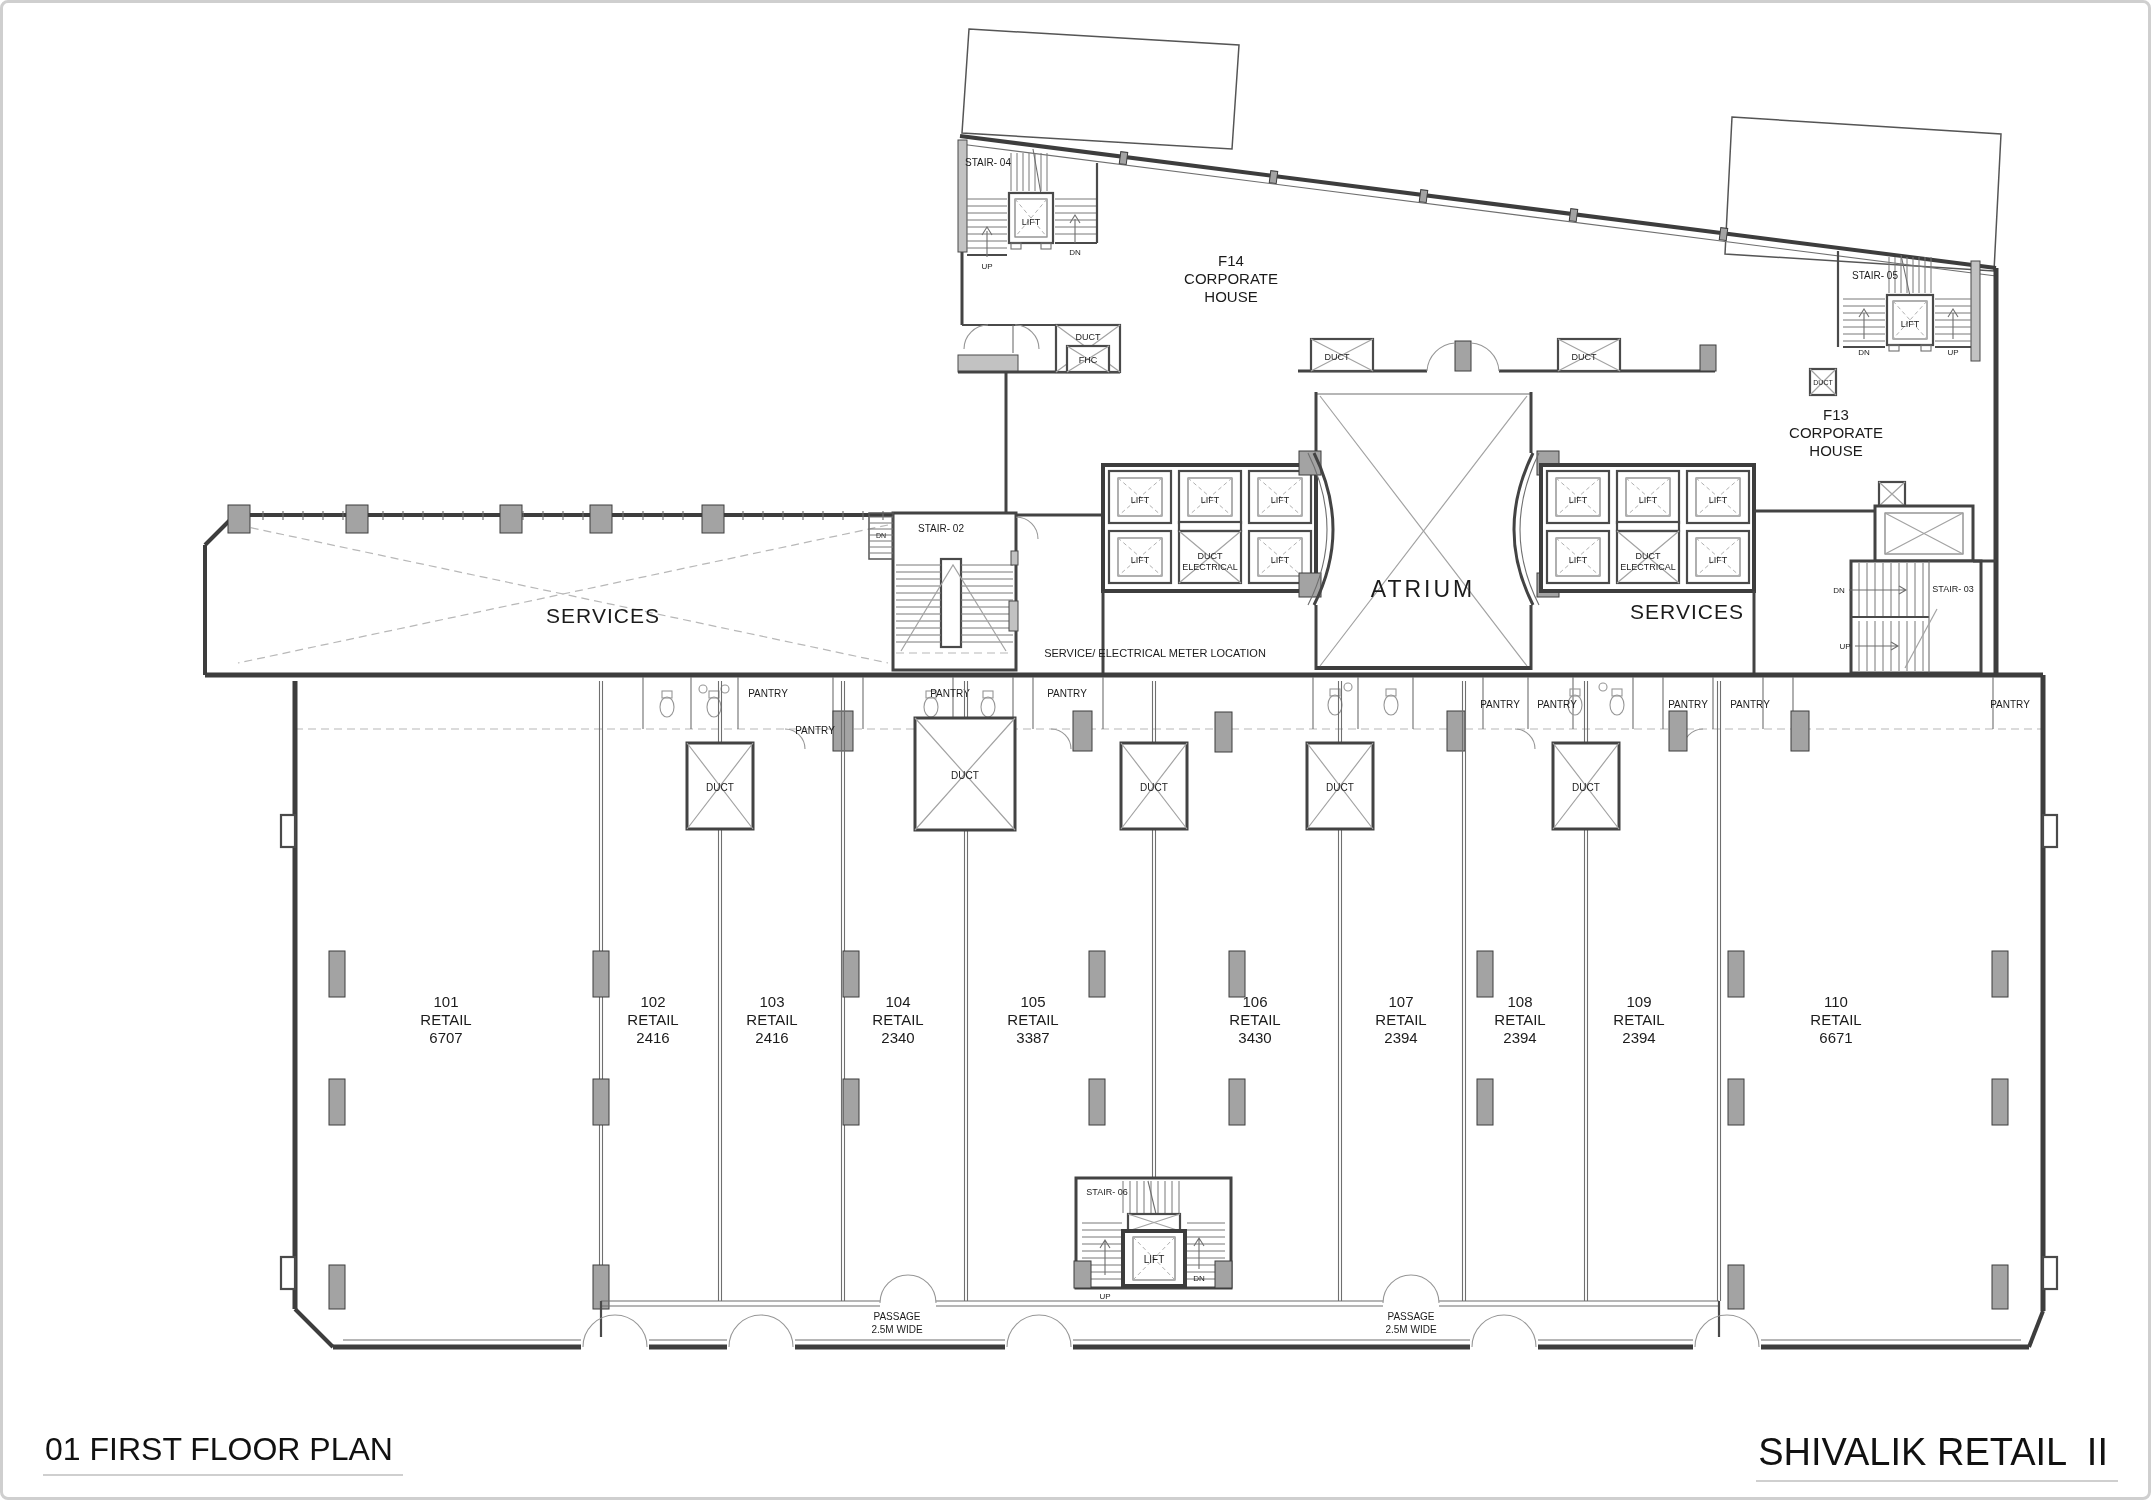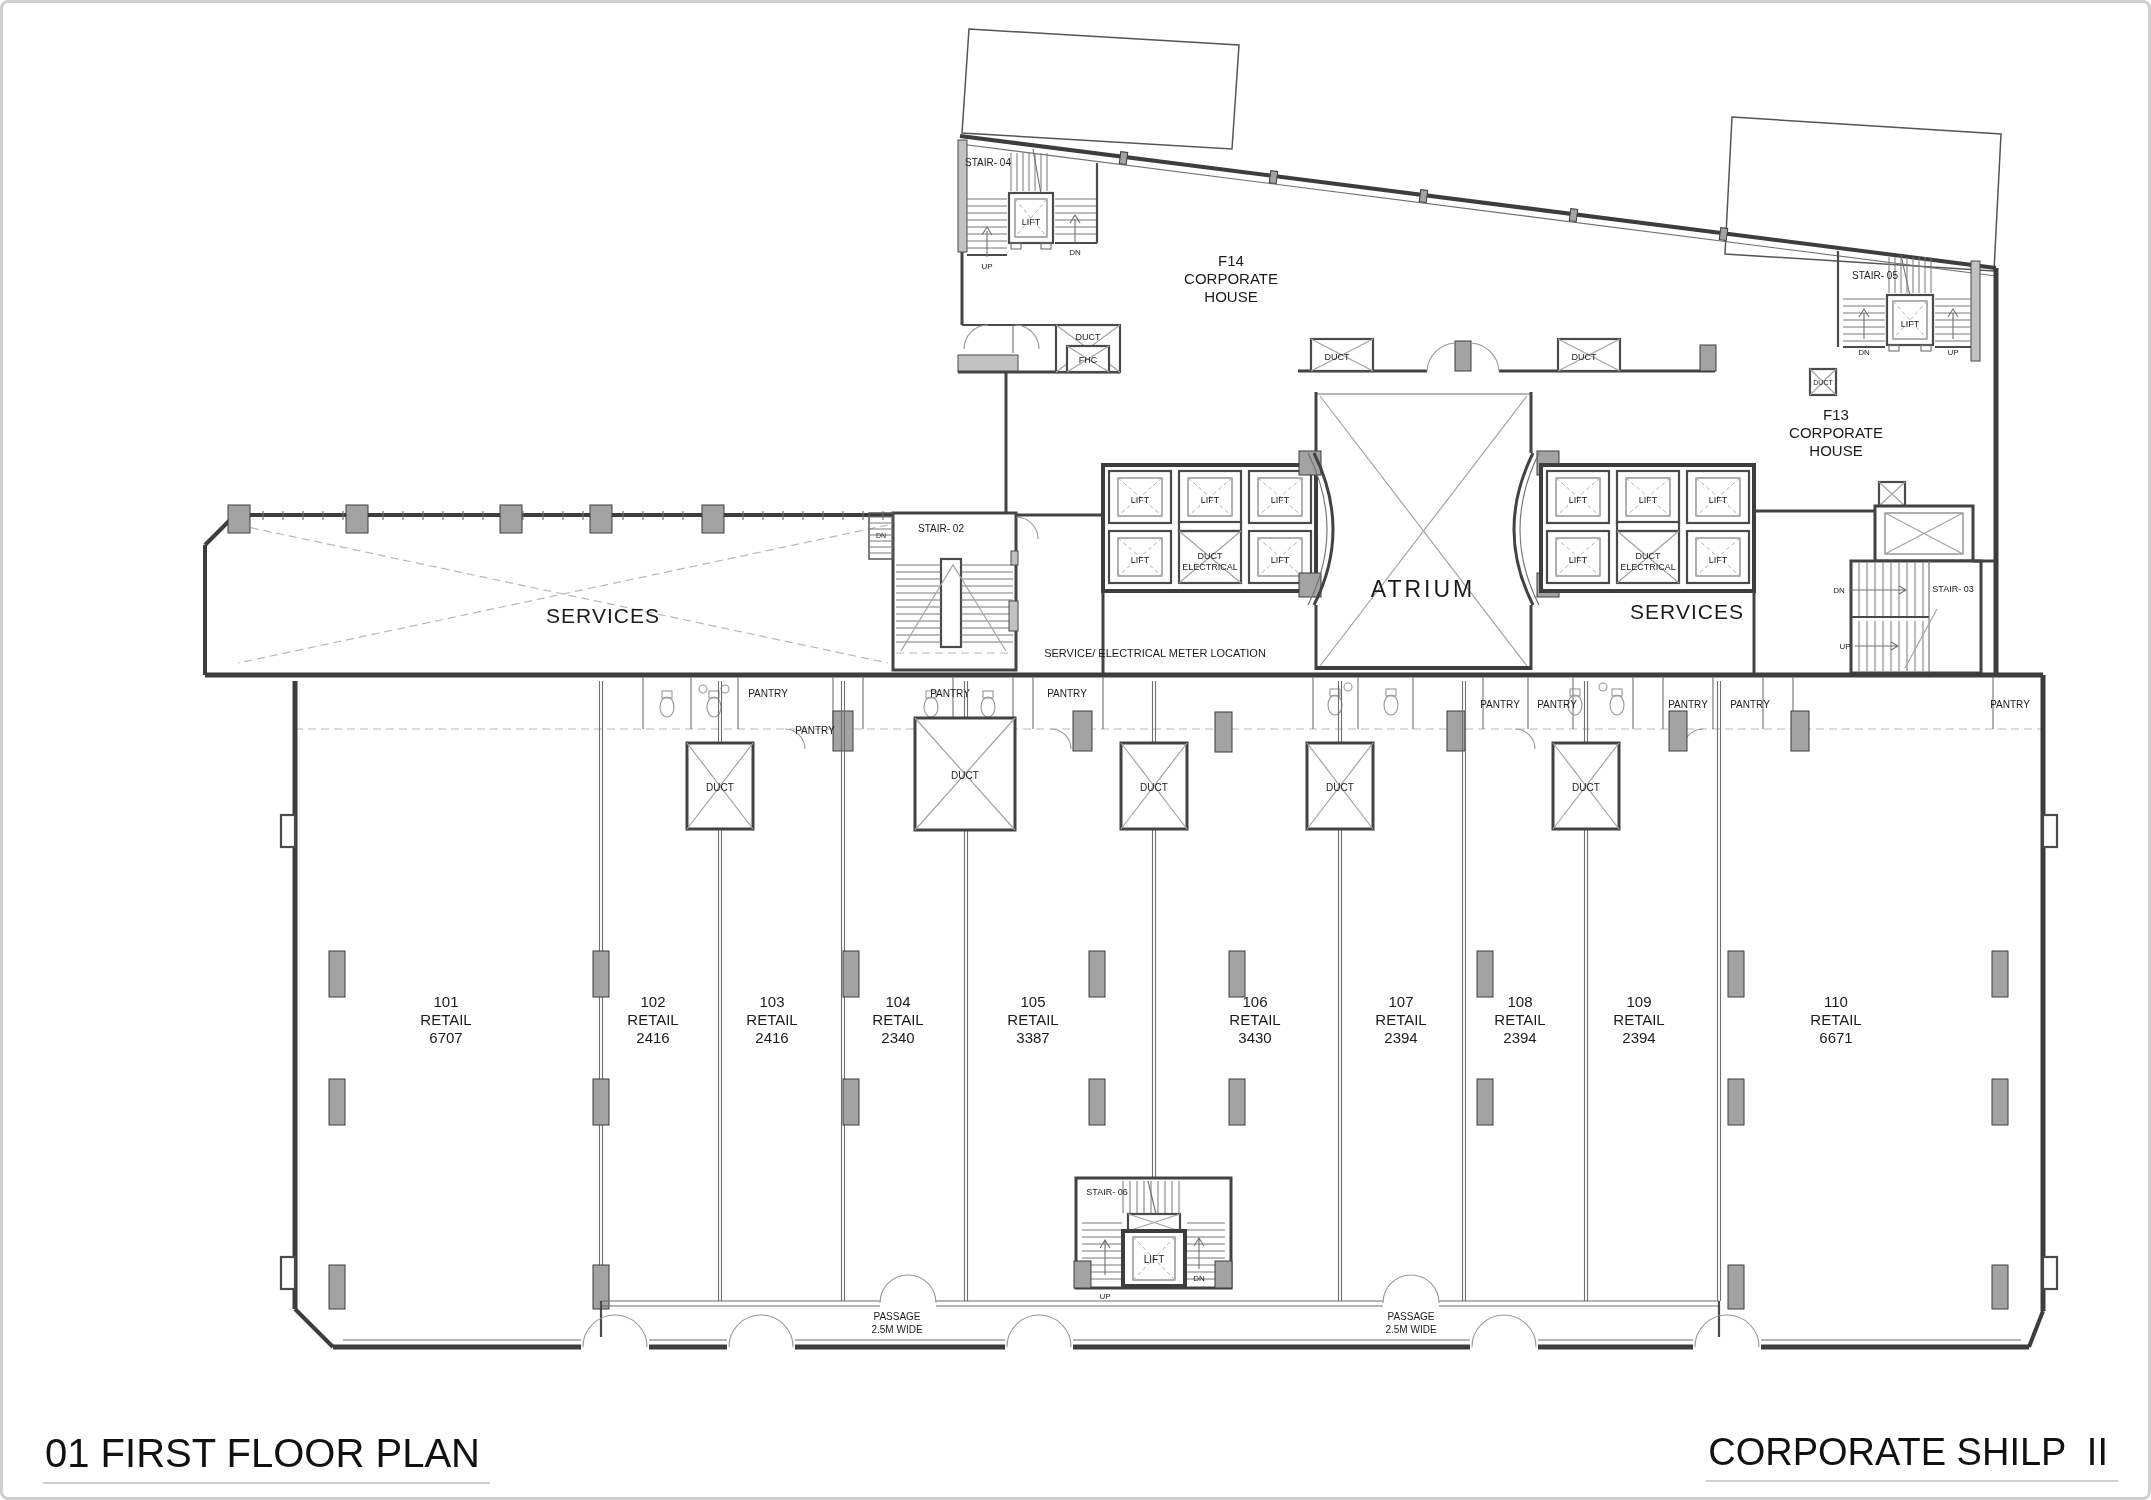--- a/index.html
+++ b/index.html
@@ -23,21 +23,21 @@
   .col{fill:#a3a3a3;stroke:#3d3d3d;stroke-width:1}
   .gry{fill:#c2c2c2;stroke:#4a4a4a;stroke-width:1}
   .wf{fill:#ffffff}
   .arc{stroke:#979797;stroke-width:1.1;fill:none}
   text{fill:#1b1b1b;text-anchor:middle;font-family:"Liberation Sans",sans-serif}
   .s7{font-size:7px}.s8{font-size:8px}.s9{font-size:9px}.s10{font-size:10px}
   .s11{font-size:11px}.s15{font-size:15px}
   .s21{font-size:21px;letter-spacing:1px}.s23{font-size:23px;letter-spacing:3px}
   
   .title{position:absolute;color:#111;border-bottom:2px solid #cfcfcf;padding:0 10px 6px 2px;white-space:pre;}
-  .title-left{left:40px;top:1428px;font-size:40px;}
+  .title-left{left:40px;top:1428px;font-size:32px;}
   .title-right{right:30px;top:1428px;font-size:38px;}
 </style>
 </head>
 <body>
 
 <div class="sheet">
 
 <svg viewBox="0 0 2151 1500" width="2151" height="1500">
 
   <g>
@@ -509,15 +509,15 @@
     </g>
     <g>
       <text class="s15" x="1833" y="1004">110</text>
       <text class="s15" x="1833" y="1022">RETAIL</text>
       <text class="s15" x="1833" y="1040">6671</text>
     </g>
   </g>
 </svg>
 
 <div class="title title-left">01 FIRST FLOOR PLAN</div>
-<div class="title title-right">CORPORATE SHILP  II</div>
+<div class="title title-right">SHIVALIK RETAIL  II</div>
 
 </div>
 
 </body></html>

